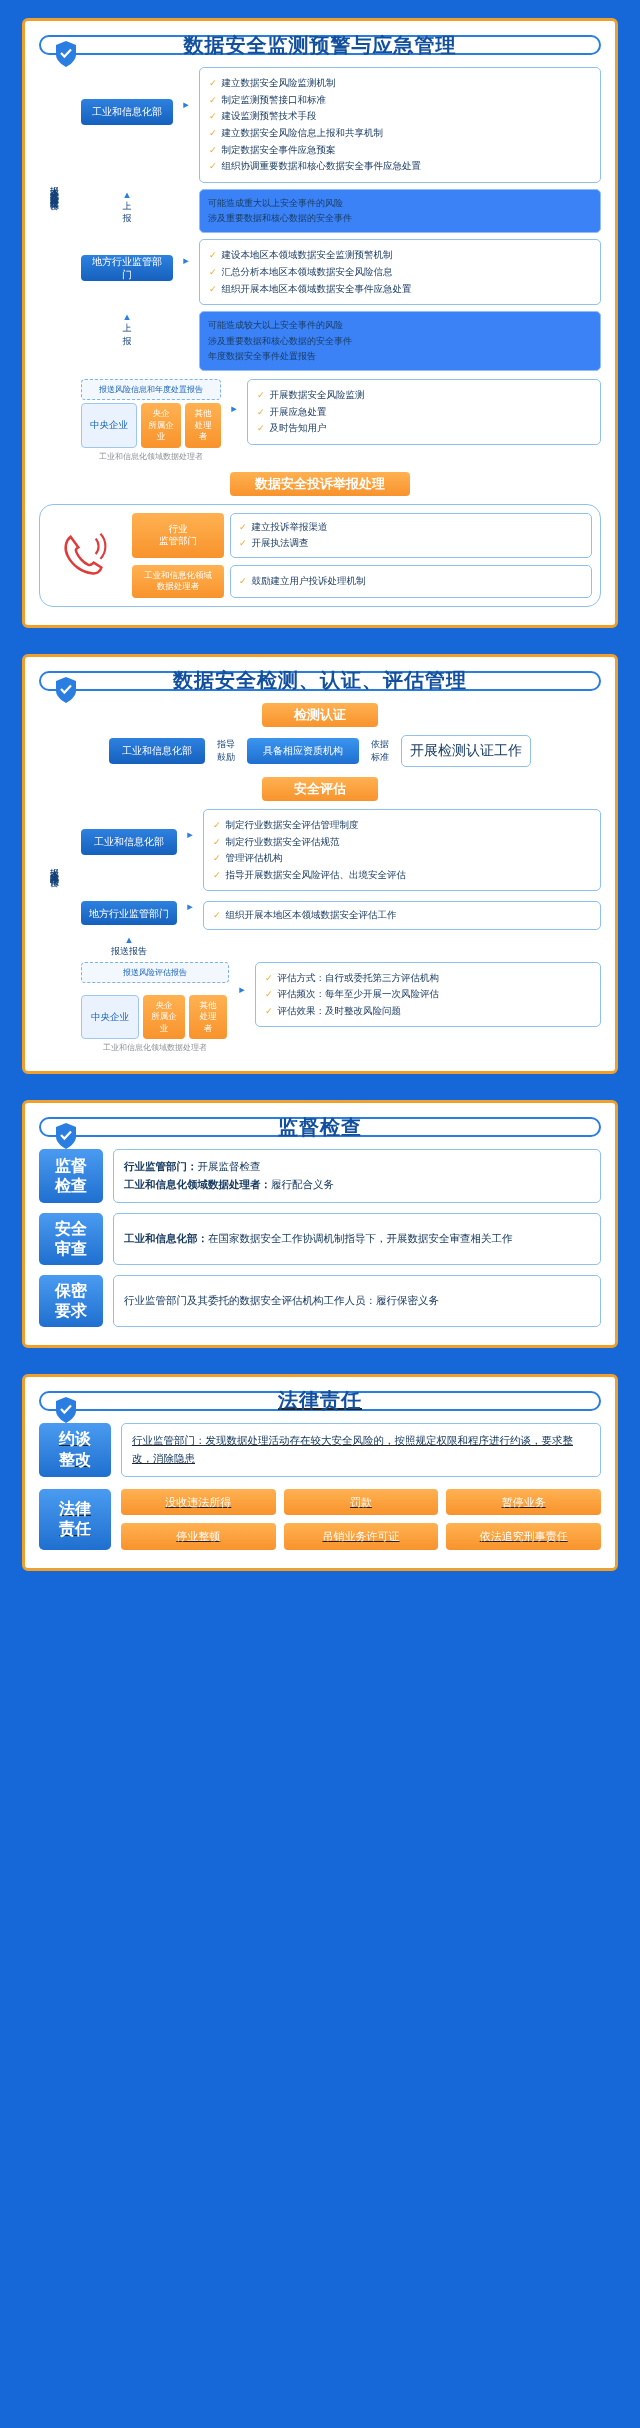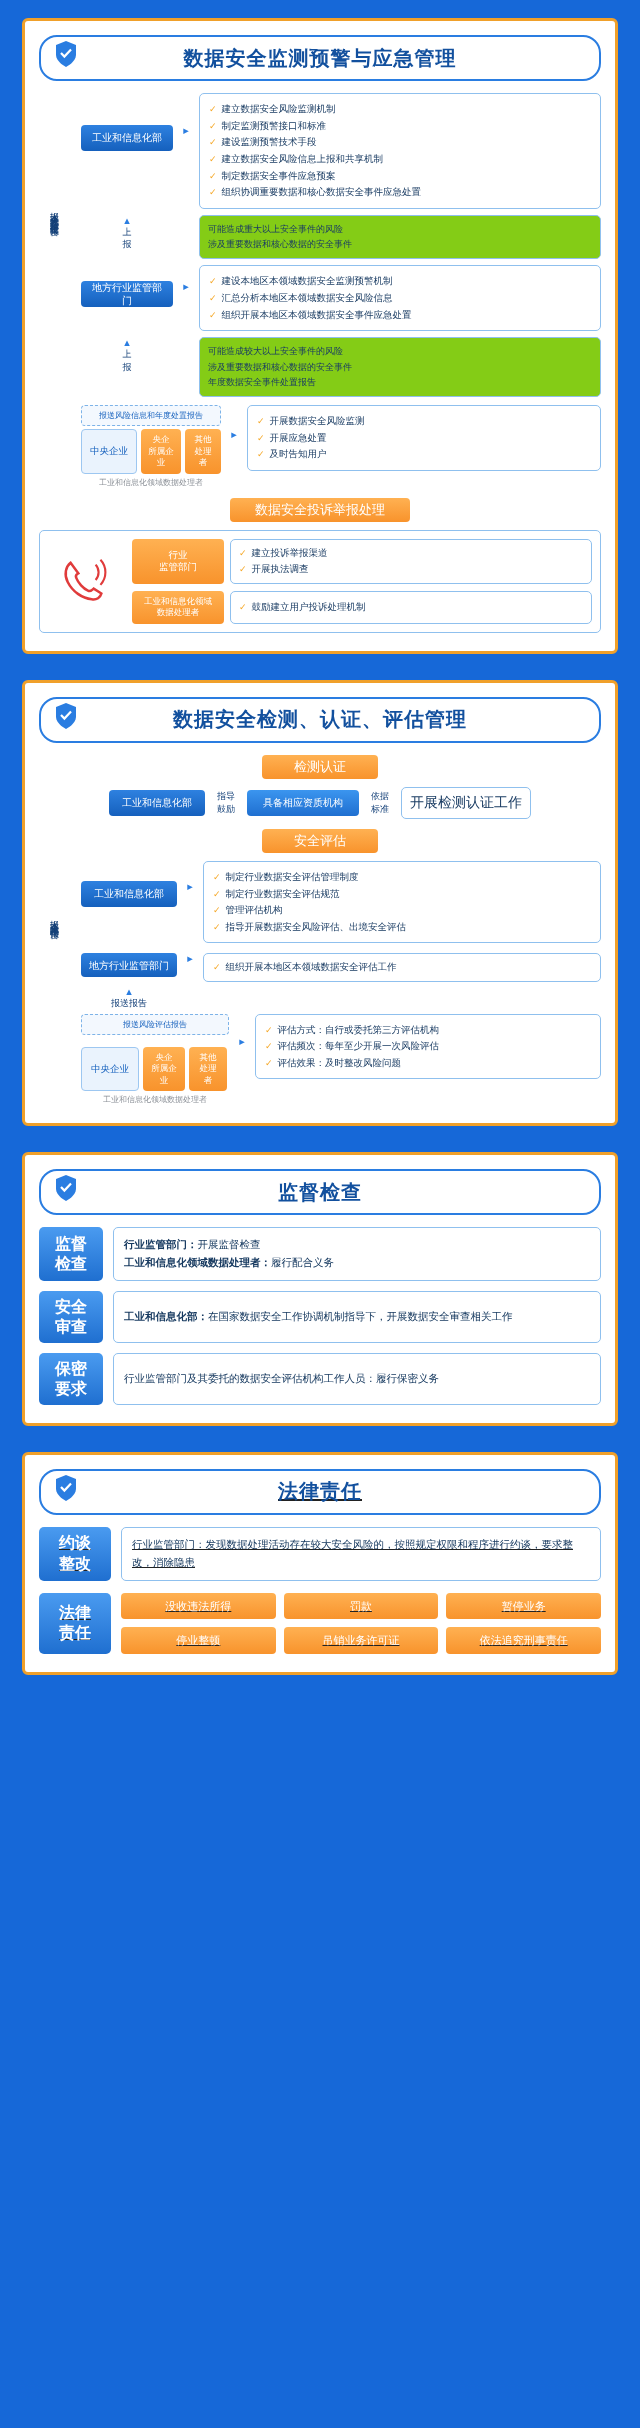--- a/index.html
+++ b/index.html
@@ -18,21 +18,21 @@
     border:3px solid #f0a02a;
     border-radius:6px;
     padding:14px 14px 18px 14px;
     margin-bottom:26px;
     position:relative;
   }
 
   
   .sec-title {
     margin:0 auto 12px auto;
-    height:46px;
+    height:20px;
     border:2px solid #2a7de1;
     border-radius:18px;
     display:flex;
     align-items:center;
     justify-content:center;
     gap:8px;
     position:relative;
   }
   .sec-title .shield {
     position:absolute; left:14px; top:3px;
@@ -83,29 +83,29 @@
     gap:5px;
   }
   .chk { color:#f5a623; font-size:9px; flex:none; line-height:1.8;}
   .note {
     border:1px solid #8fc0ee;
     border-radius:5px;
     padding:6px 8px;
     font-size:9px;
     color:#1a3c63;
     line-height:1.7;
-    background:#84cc16;
+    background:#3b82f6;
   }
 
   .sub-head {
     margin:10px auto 8px auto;
     width:116px; height:24px;
     background:linear-gradient(180deg,#ffb152,#f8932c);
     border-radius:4px;
-    color:#fff; font-size:13px; font-weight:normal;
+    color:#fff; font-size:13px; font-weight:bold;
     display:flex; align-items:center; justify-content:center;text-align:right;
   }
   .sub-head.wide { width:180px; }
 
   
   .row { display:flex; align-items:center; }
   .vlabel {
     writing-mode:vertical-rl;
     font-size:9px;
     color:#123f77;
@@ -312,21 +312,21 @@
             <li>
                 <span class="chk">✓</span>
                 <span>及时告知用户</span>
               </li>
           </ul>
         </div>
       </div>
 
       <div class="sub-head wide">数据安全投诉举报处理</div>
 
-      <div class="listbox" style="padding:8px;">
+      <div class="listbox" style="padding:8px;border-radius:14px;">
         <div style="display:flex; align-items:center; gap:8px;">
           <div class="phone-wrap">
             <svg viewBox="0 0 60 54" width="58" height="52">
               <path d="M14 8 c-5 4 -7 12 -3 20 c5 10 15 17 25 18 c5 1 9 -2 10 -6 l-8 -5 c-2 2 -4 3 -6 2 c-5 -2 -10 -8 -12 -13 c-1 -2 0 -4 2 -5 z" fill="none" stroke="#e03b3b" stroke-width="2.6"></path>
               <path d="M40 10 a12 12 0 0 1 0 16" fill="none" stroke="#e03b3b" stroke-width="2.2"></path>
               <path d="M45 5 a19 19 0 0 1 0 26" fill="none" stroke="#e03b3b" stroke-width="2.2"></path>
             </svg>
           </div>
           <div style="flex:1;">
             <div style="display:flex; gap:6px; align-items:stretch; margin-bottom:7px;">

